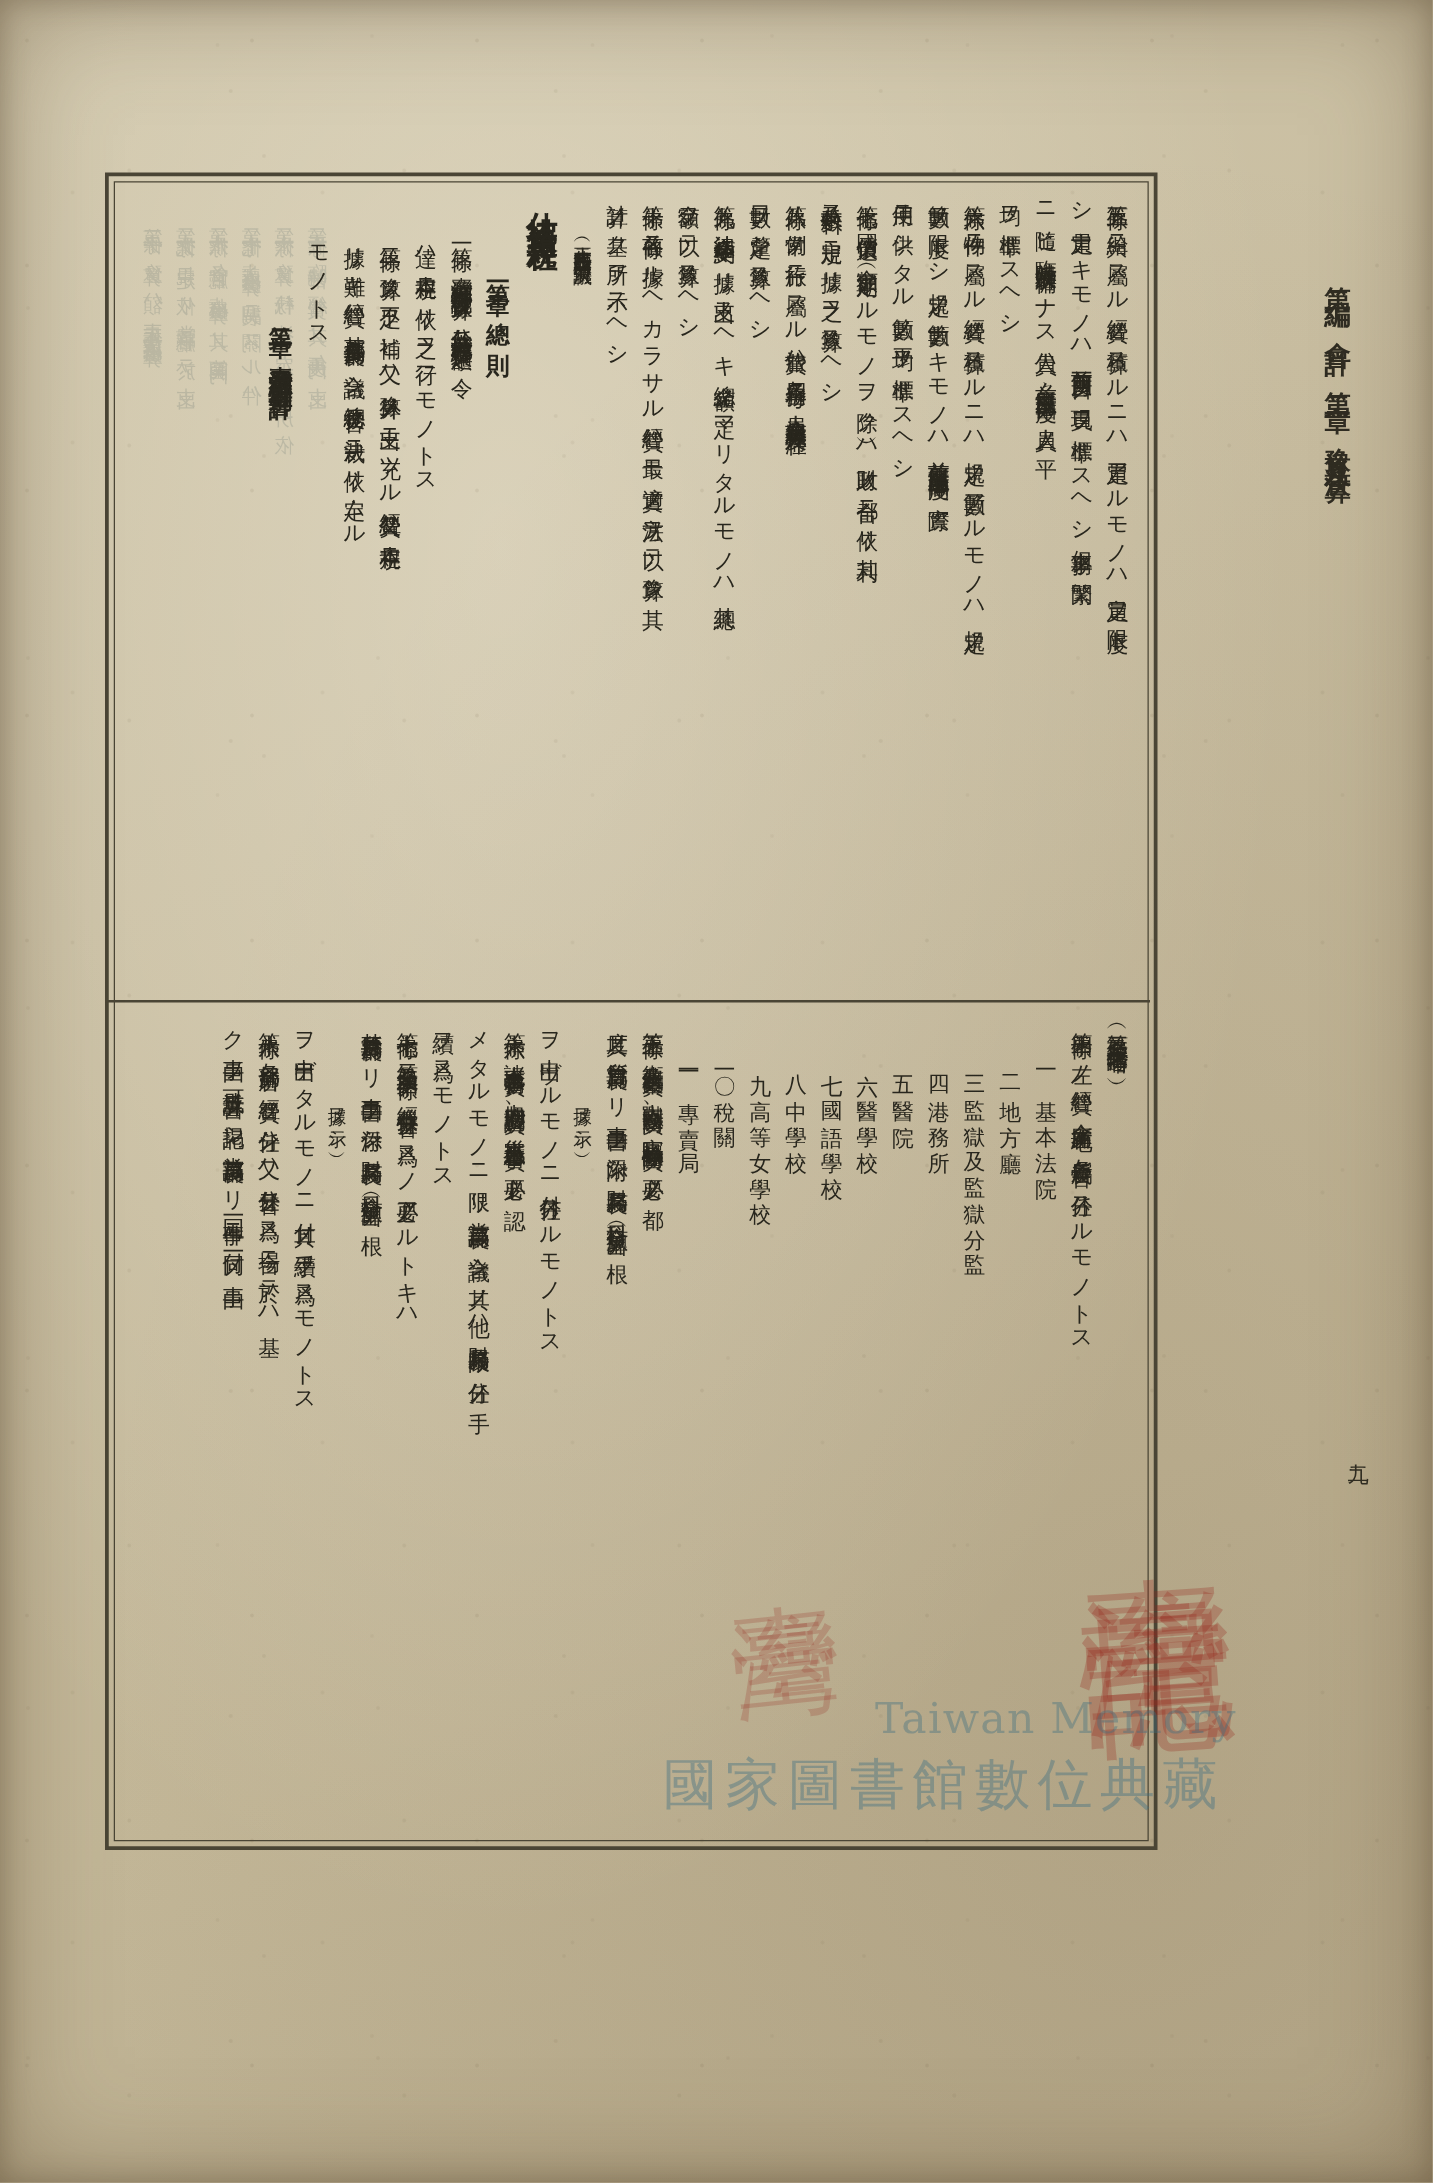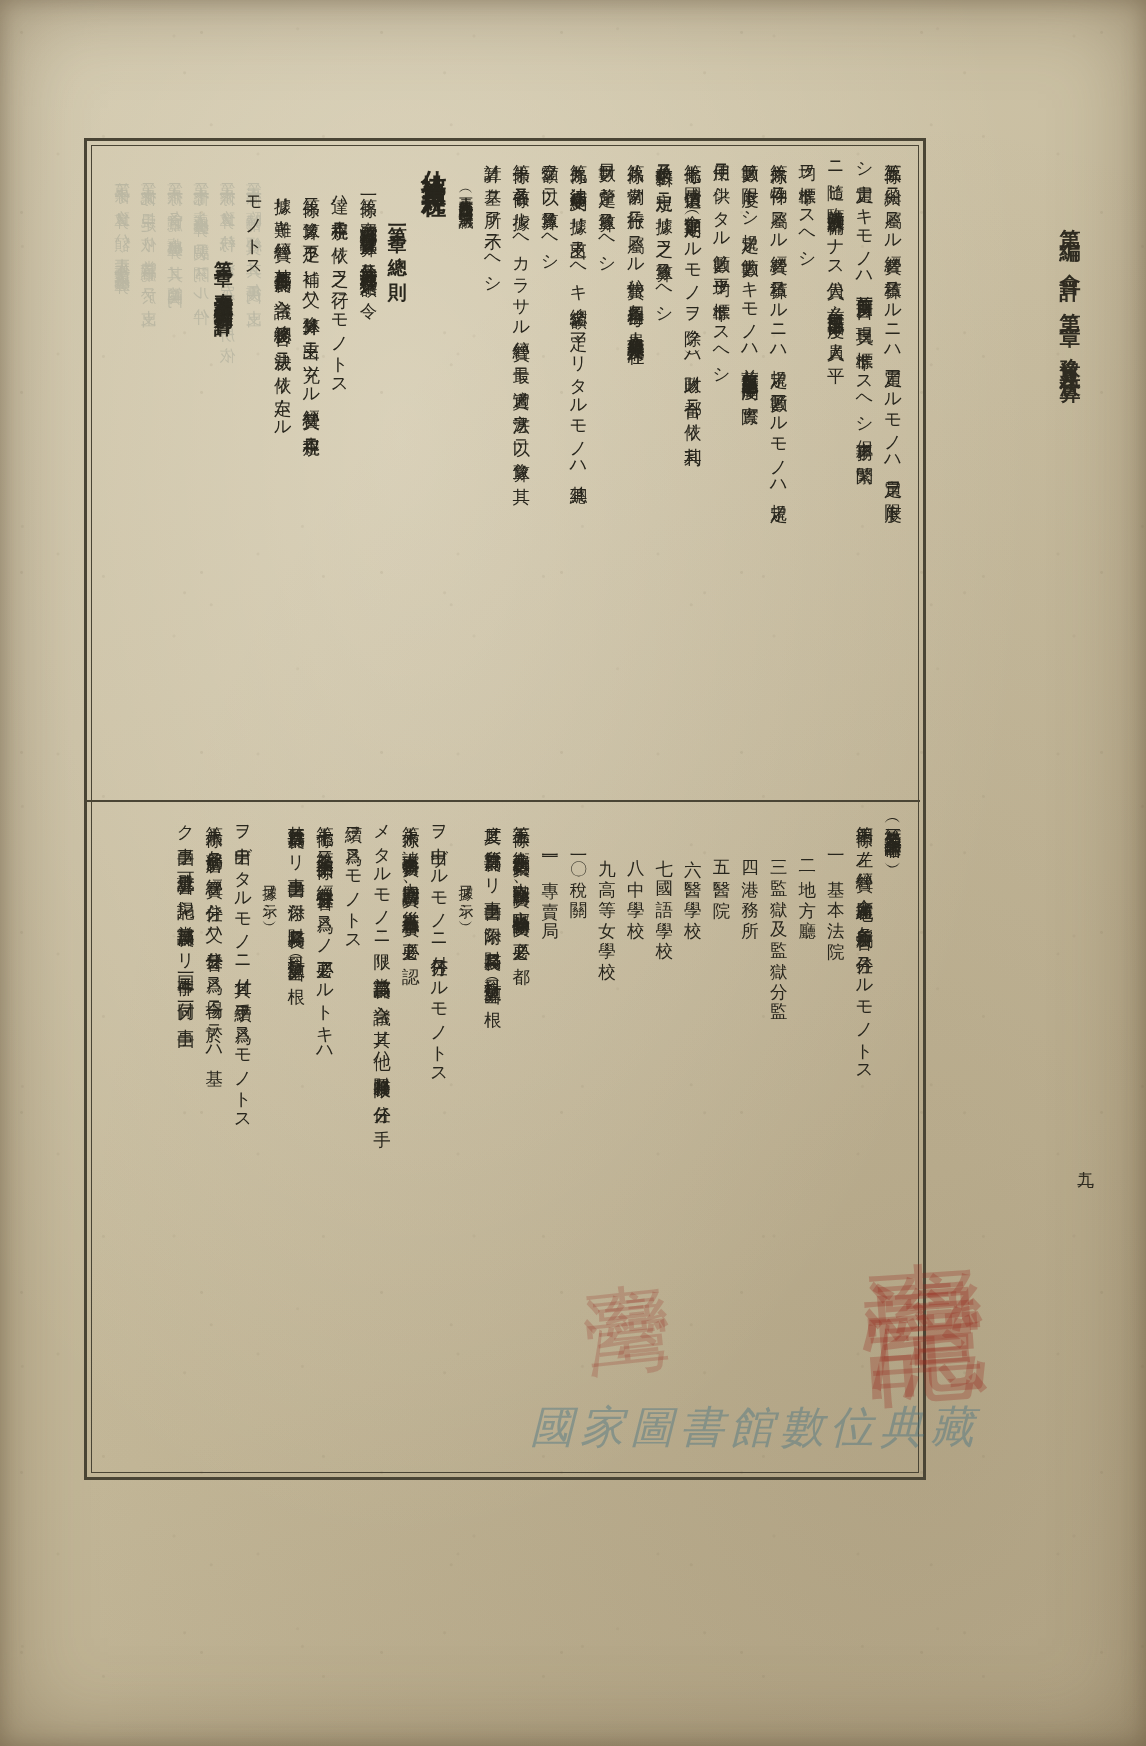--- a/index.html
+++ b/index.html
@@ -200,21 +200,20 @@
     pointer-events: none;
   }
   #wm-cn {
     position: absolute;
     left: 530px;
     top: 1398px;
     font-size: 44px;
     color: rgba(60,110,130,0.40);
     letter-spacing: 6px;
     pointer-events: none;
-    font-style: italic;
   }
   
   #vignette {
     position: absolute;
     inset: 0;
     pointer-events: none;
     box-shadow: inset 0 0 90px rgba(90,72,45,0.45), inset 0 0 22px rgba(70,55,35,0.35);
   }
 </style>
 </head>
@@ -290,17 +289,18 @@
     <div class="col">第十七條　第二條乃至第十四條ノ經費中分任替ヲ爲スノ必要アルトキハ</div>
     <div class="col">其所管部局長ヨリ事由書ヲ添付シ財務局長ニ科目金額（算出ノ根</div>
     <div class="col small indent2">據ヲ示シ）</div>
     <div class="col">ヲ申出デタルモノニ付其ノ手續ヲ爲スモノトス</div>
     <div class="col">第十八條　各部局所管ノ經費ヲ分任シ又ハ分任替ヲ爲ス場合ニ於テハ基</div>
     <div class="col">ク事由ヲ可成計算書ニ掲記シ當該部局長ヨリ同一事件ニ付同一ノ事由</div>
   </div>
 
   <div id="wm-seal">臺灣記憶</div>
   <div id="wm-seal2">臺灣</div>
+  <div id="wm-en">Taiwan Memory</div>
   <div id="wm-cn">國家圖書館數位典藏</div>
 
   <div id="grain"></div>
   <div id="vignette"></div>
 </div>
 
 </body></html>

